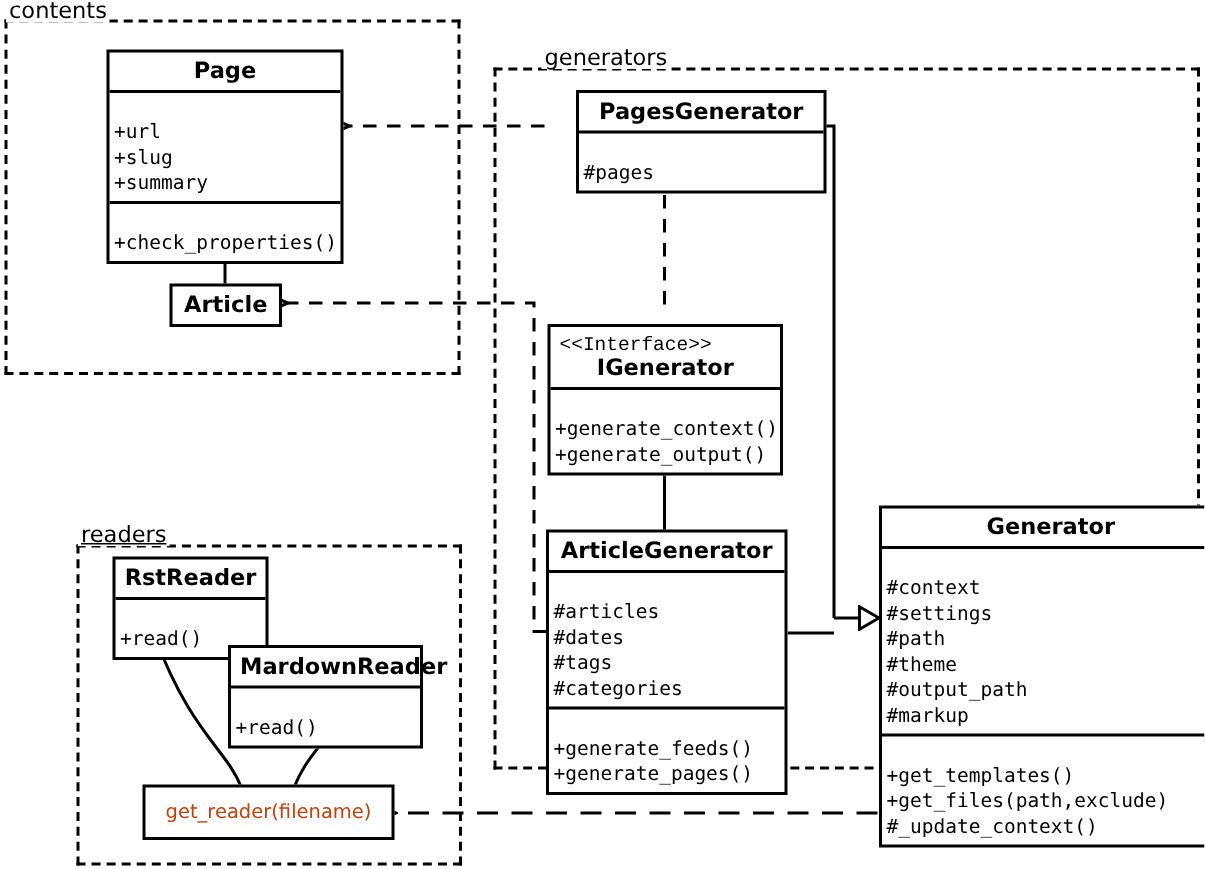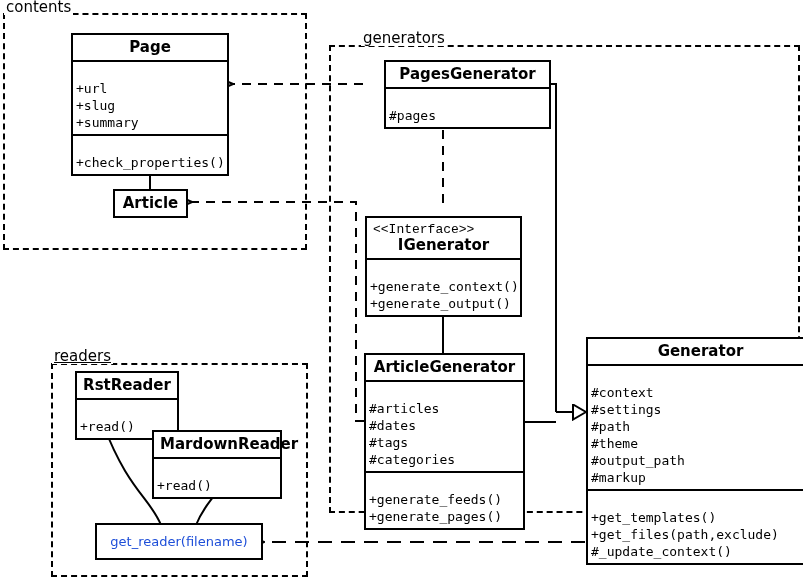--- a/index.html
+++ b/index.html
@@ -85,21 +85,21 @@
   }
   .plain-box {
     position: absolute;
     box-sizing: border-box;
     border: 2px solid #000;
     background: #ffffff;
     display: flex;
     align-items: center;
     justify-content: center;
     font-size: 13px;
-    color: #1d4ed8;
+    color: #c2410c;
     white-space: nowrap;
   }
 </style>
 </head>
 <body>
 
 <div id="canvas">
 
   <svg id="svg-layer" viewBox="0 0 803 579" xmlns="http://www.w3.org/2000/svg">
     <defs>

